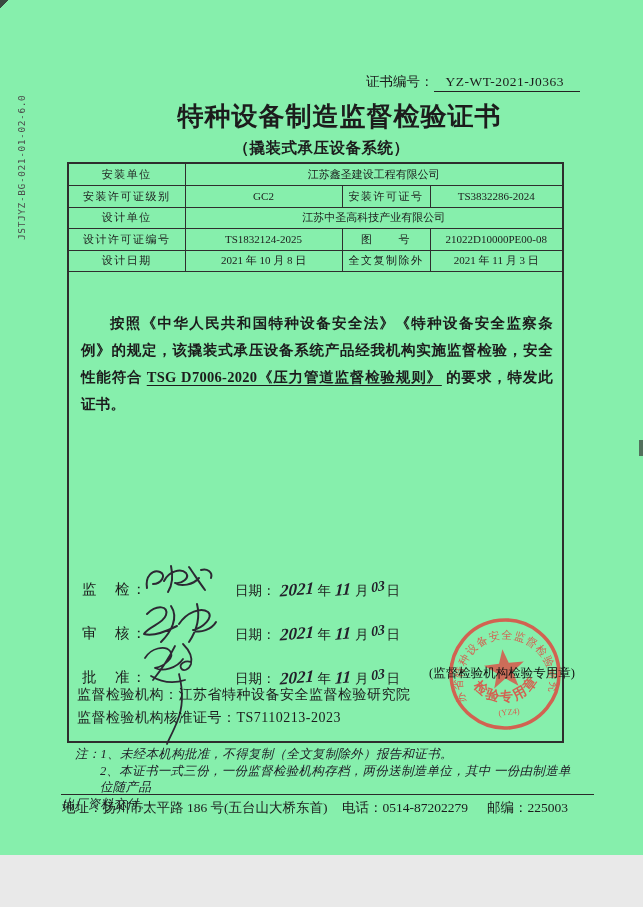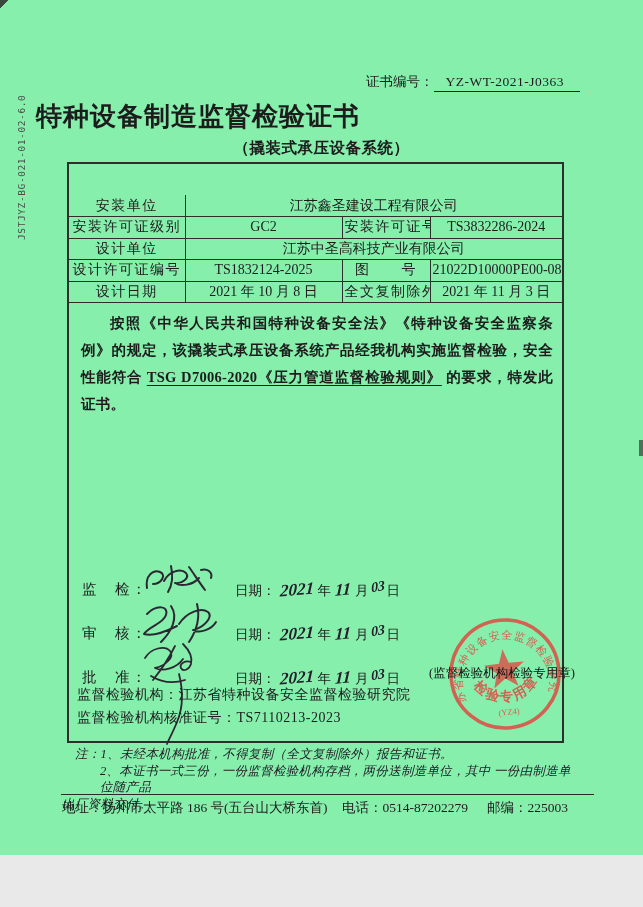--- a/index.html
+++ b/index.html
@@ -16,29 +16,29 @@
 
   .vcode {
     position:absolute; left:16px; top:240px; transform:rotate(-90deg); transform-origin:0 0;
     font-family:"DejaVu Sans Mono",monospace; font-size:9.5px; letter-spacing:.6px;
     color:#4a4a4a; white-space:nowrap;
   }
 
   .certno { position:absolute; top:73px; left:366px; font-size:13.5px; white-space:nowrap; }
   .certno .num { display:inline-block; padding:0 16px 1px 12px; border-bottom:1.5px solid #222; letter-spacing:.5px; }
 
-  .title { position:absolute; top:99px; left:0; width:100%; text-align:left;
+  .title { position:absolute; top:99px; left:0; width:100%; text-align:center;
     font-size:26px; font-weight:bold; letter-spacing:1px;padding-left:36px; }
   .subtitle { position:absolute; top:138px; left:0; width:100%; text-align:center;
     font-size:15.5px; font-weight:bold; letter-spacing:.5px; }
 
   .box { position:absolute; left:67px; top:162px; width:497px; height:581px;
     border:2px solid #2e2e2e; }
 
-  table.info { border-collapse:collapse; width:100%; table-layout:fixed; font-size:14px;margin-top:31px; }
+  table.info { border-collapse:collapse; width:100%; table-layout:fixed; font-size:11px; }
   table.info td { border-right:1px solid #2e2e2e; border-bottom:1px solid #2e2e2e;
     height:21.5px; text-align:center; padding:0 2px; overflow:hidden; white-space:nowrap; }
   table.info td:last-child { border-right:none; }
   table.info td.lbl { letter-spacing:1.5px; }
 
   .para1 { position:absolute; top:146px; left:12px; right:9px;
     font-size:14.5px; font-weight:bold; line-height:27px;
     text-indent:2em; text-align:justify; letter-spacing:.3px; }
   .para1 .uline { text-decoration:underline; text-underline-offset:3px;margin-top:34px; }
   .para2 { position:absolute; top:236px; left:12px; right:9px;

